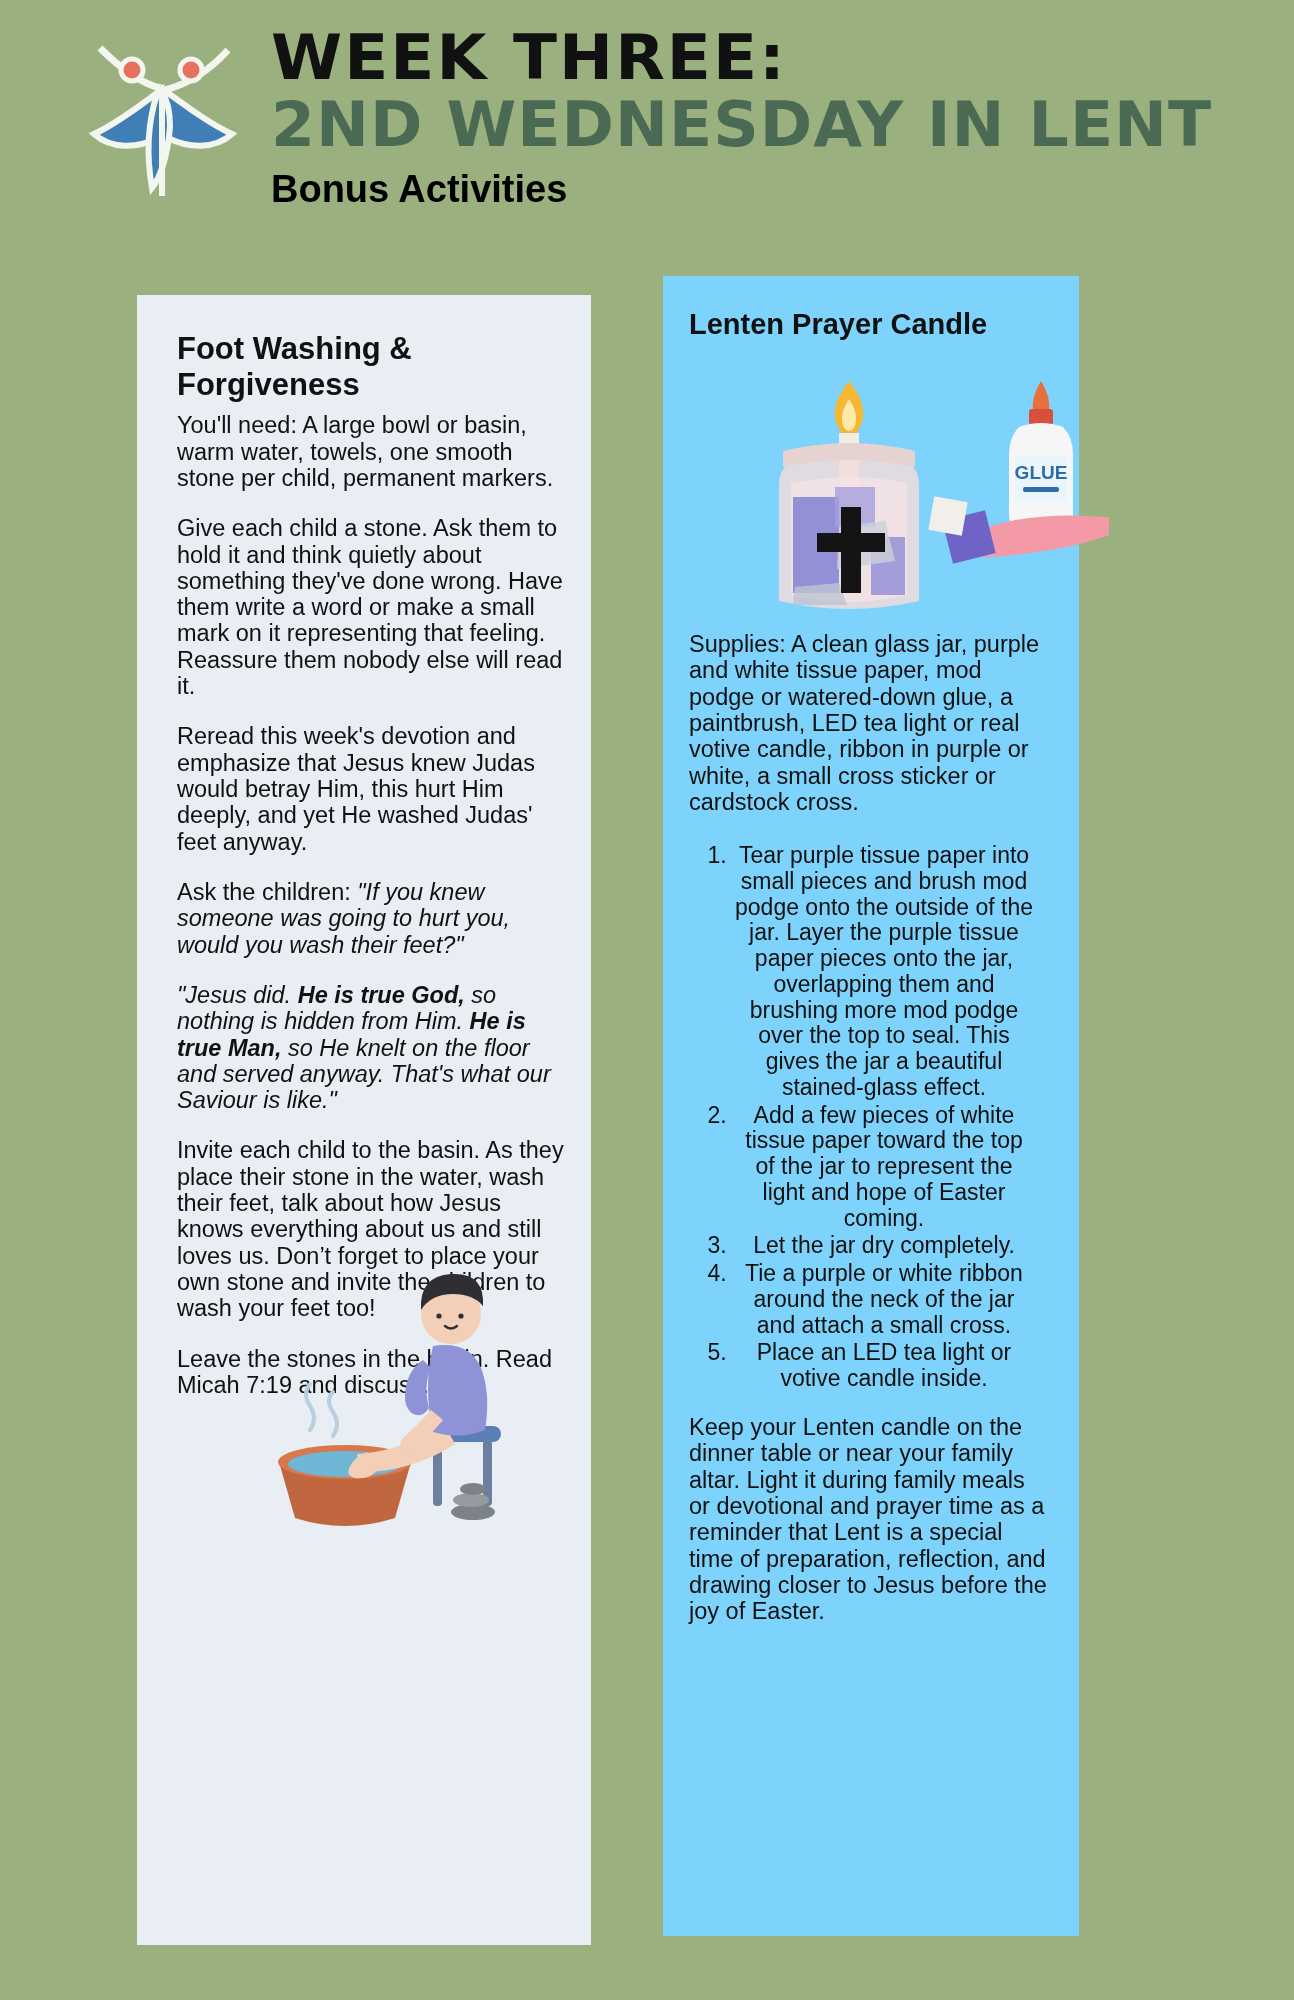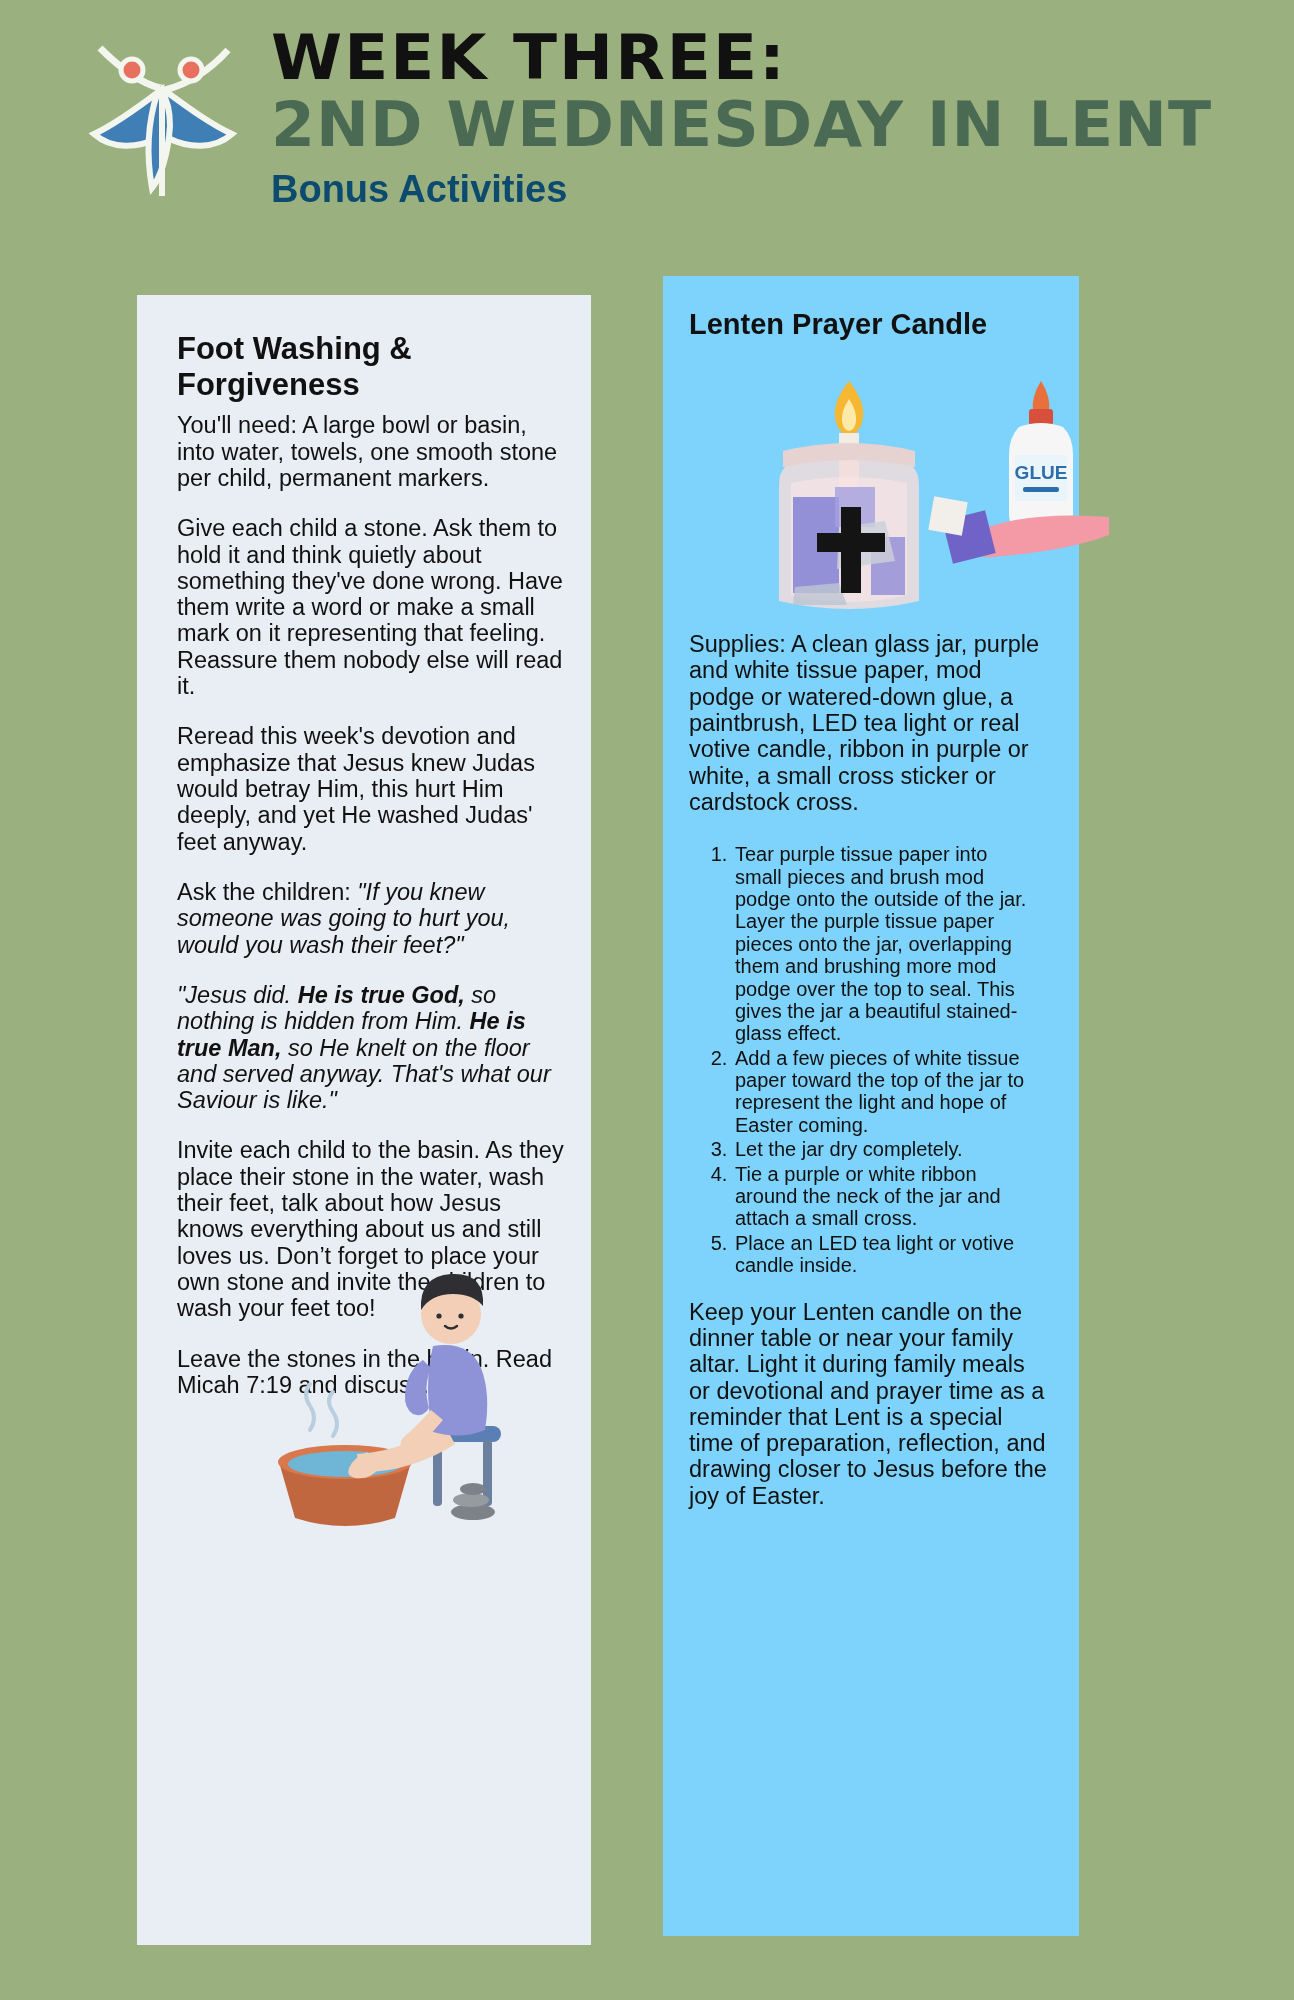--- a/index.html
+++ b/index.html
@@ -54,21 +54,21 @@
     line-height: 1.02;
     text-transform: uppercase;
     transform: scaleX(1.02);
     transform-origin: left center;
     margin-top: 4px;
   }
   .title-line3 {
     font-family: "Liberation Sans", sans-serif;
     font-weight: bold;
     font-size: 38px;
-    color: #0c4a6e;
+    color: #000000;
     margin-top: 12px;
   }
 
   
   .col-left {
     position: absolute;
     left: 137px;
     top: 295px;
     width: 454px;
     height: 1650px;
@@ -119,25 +119,26 @@
     color: #111;
     margin: 0 0 24px 0;
   }
   p.body.tight { margin-bottom: 28px; }
   p.body b { font-weight: normal; }
   p.body i { font-style: italic; }
   p.body .bi { font-style: italic; font-weight: bold; }
 
   ol.steps {
     font-family: "Liberation Sans", sans-serif;
-    font-size: 20px;
+    font-size: 23px;
     line-height: 1.12;
     color: #111;
     margin: 18px 16px 22px 0;
     padding-left: 44px;
+    text-align: center;
   }
   ol.steps li {
     margin-bottom: 2px;
     padding-left: 2px;
   }
 
   
   .candle-art {
     position: relative;
     width: 440px;
@@ -179,21 +180,21 @@
     <div class="title-line1">Week Three:</div>
     <div class="title-line2">2nd Wednesday in Lent</div>
     <div class="title-line3">Bonus Activities</div>
   </div>
 </div>
 
 <div class="col-left">
   <div class="col-inner-left">
     <h2 class="section-title">Foot Washing &amp; Forgiveness</h2>
 
-    <p class="body"><b>You'll need:</b><span> A large bowl or basin, into water, towels, one smooth stone per child, permanent markers.</span></p>
+    <p class="body"><b>You'll need:</b><span> A large bowl or basin, warm water, towels, one smooth stone per child, permanent markers.</span></p>
 
     <p class="body">Give each child a stone. Ask them to hold it and think quietly about something they've done wrong. Have them write a word or make a small mark on it representing that feeling. Reassure them nobody else will read it.</p>
 
     <p class="body"><span>Reread this week's devotion and emphasize that Jesus knew Judas would betray Him, this hurt Him deeply, and </span><b>yet He washed Judas' feet anyway.</b></p>
 
     <p class="body"><span>Ask the children: </span><i>"If you knew someone was going to hurt you, would you wash their feet?"</i></p>
 
     <p class="body"><i>"Jesus did. </i><span class="bi">He is true God,</span><i> so nothing is hidden from Him. </i><span class="bi">He is true Man,</span><i> so He knelt on the floor and served anyway. That's what our Saviour is like."</i></p>
 
     <p class="body">Invite each child to the basin. As they place their stone in the water, wash their feet, talk about how Jesus knows everything about us and still loves us. Don’t forget to place your own stone and invite the children to wash your feet too!</p>

